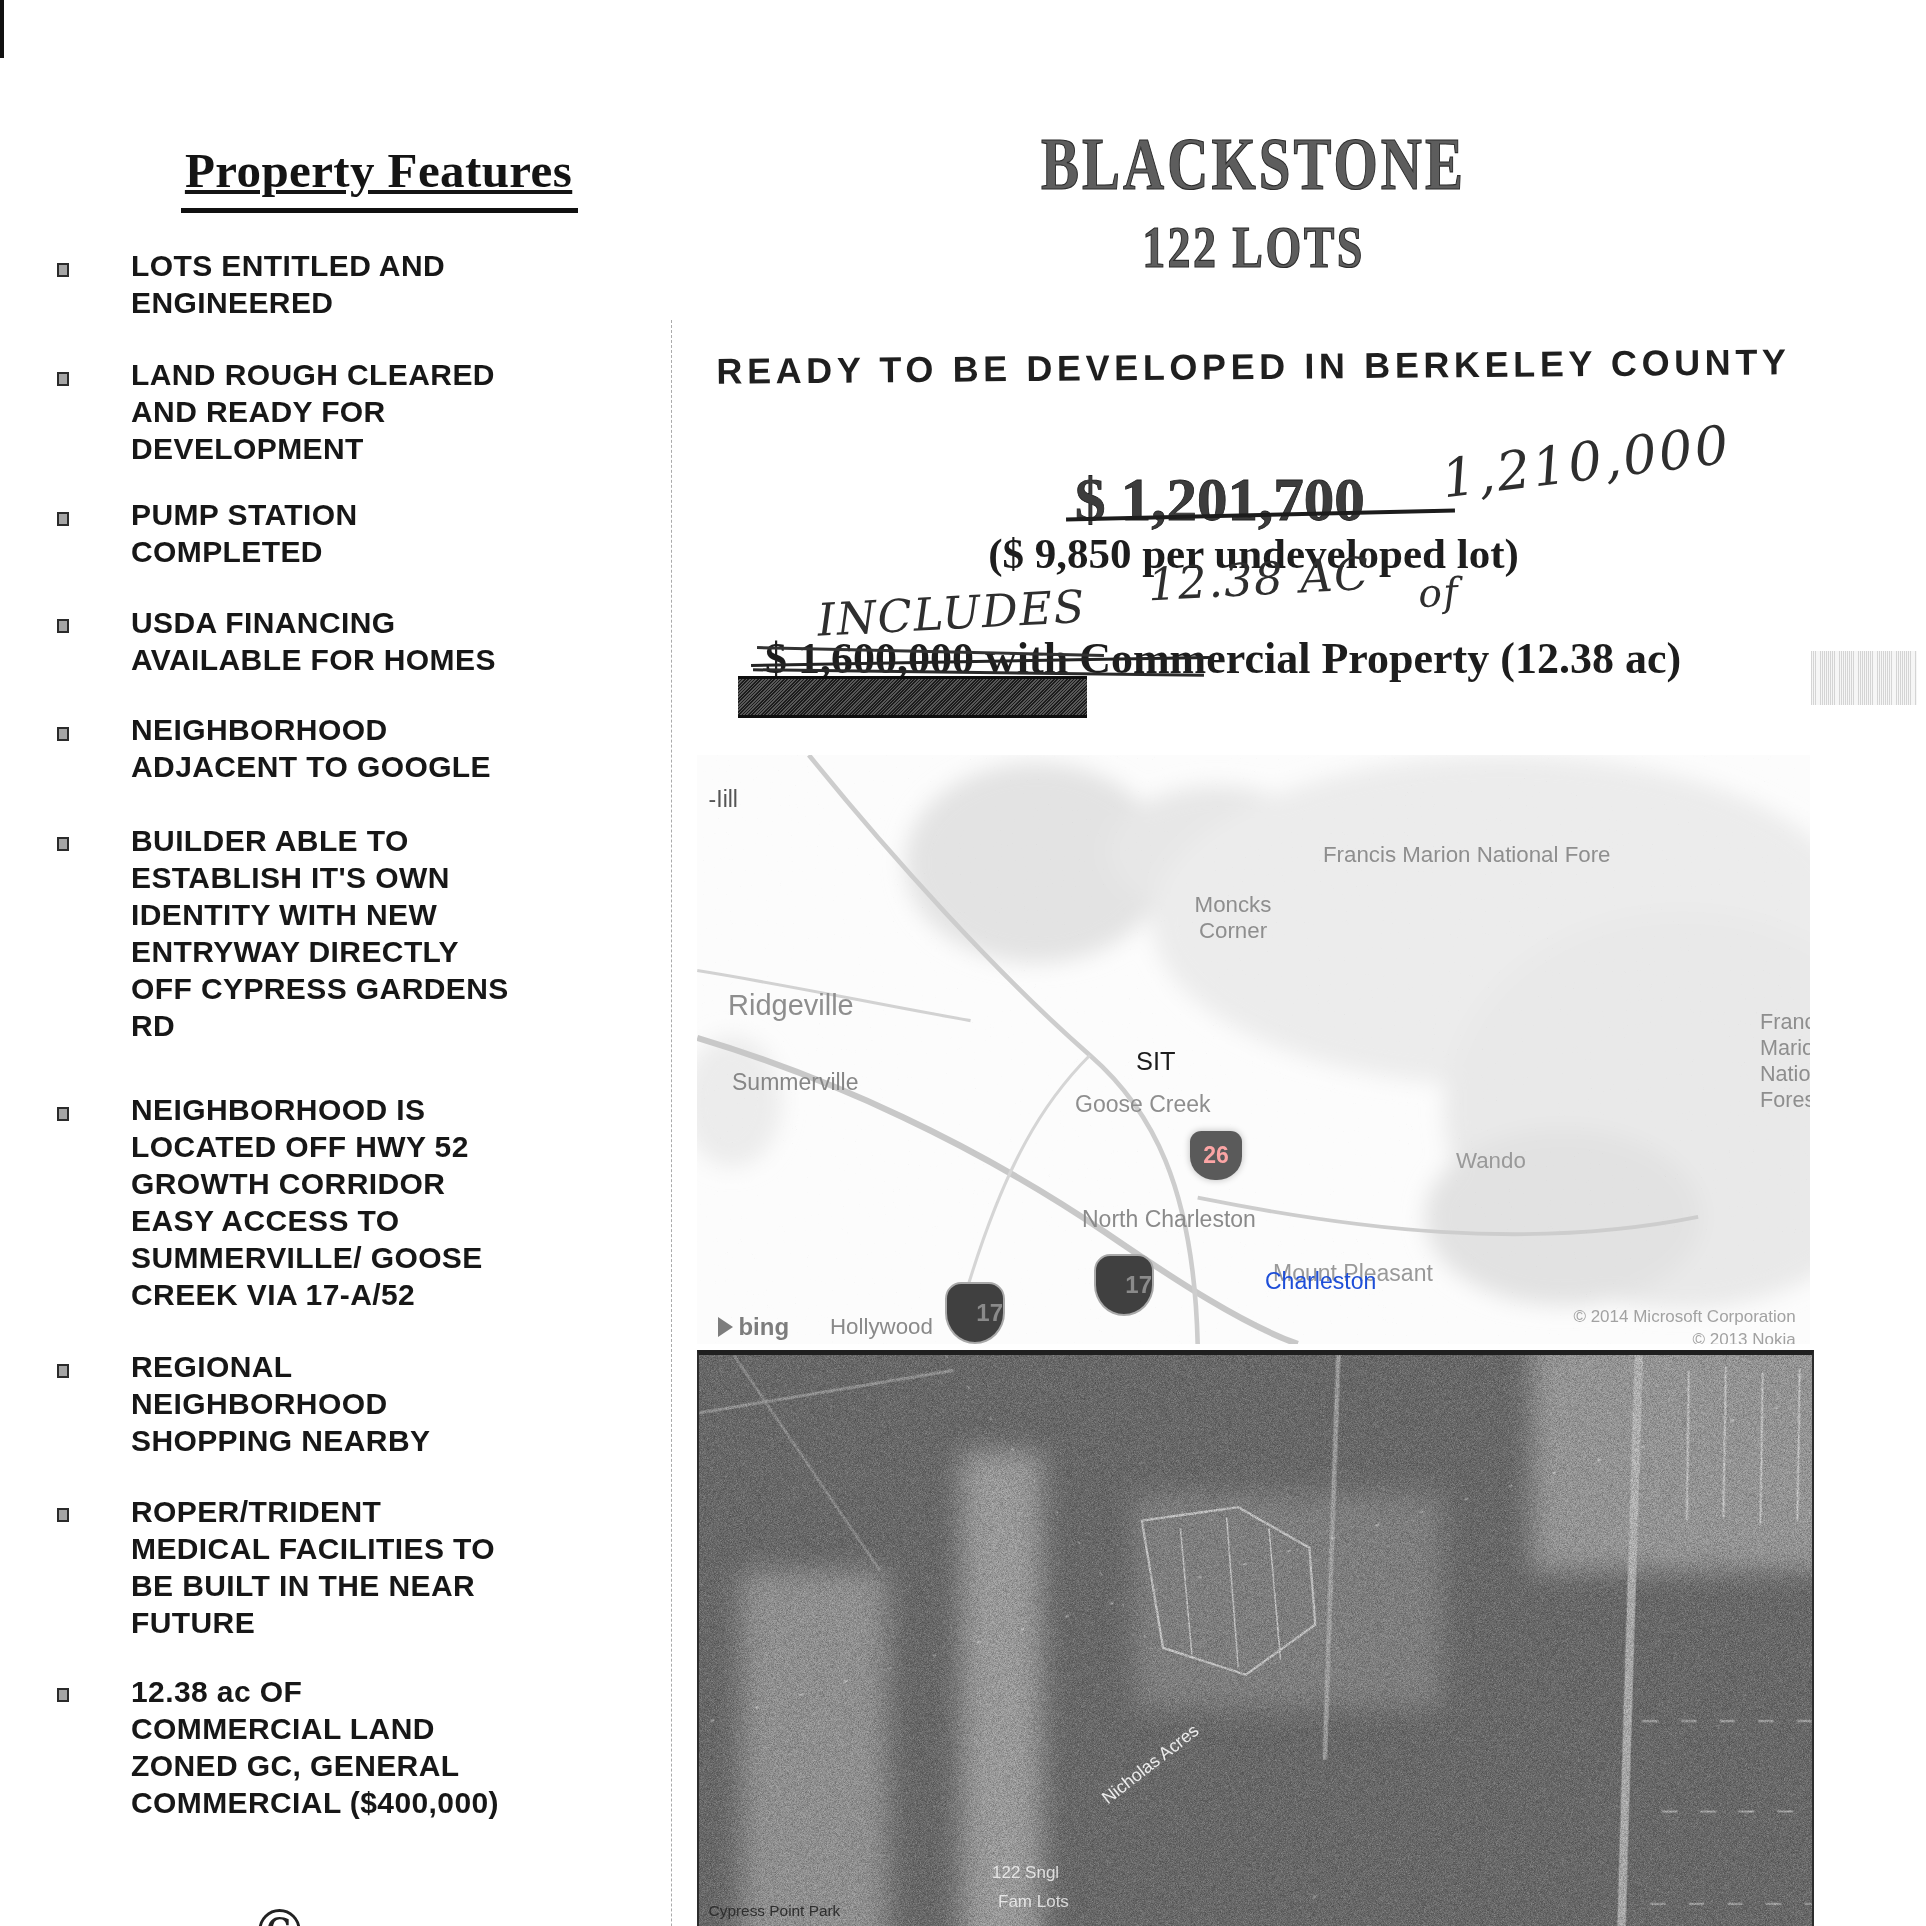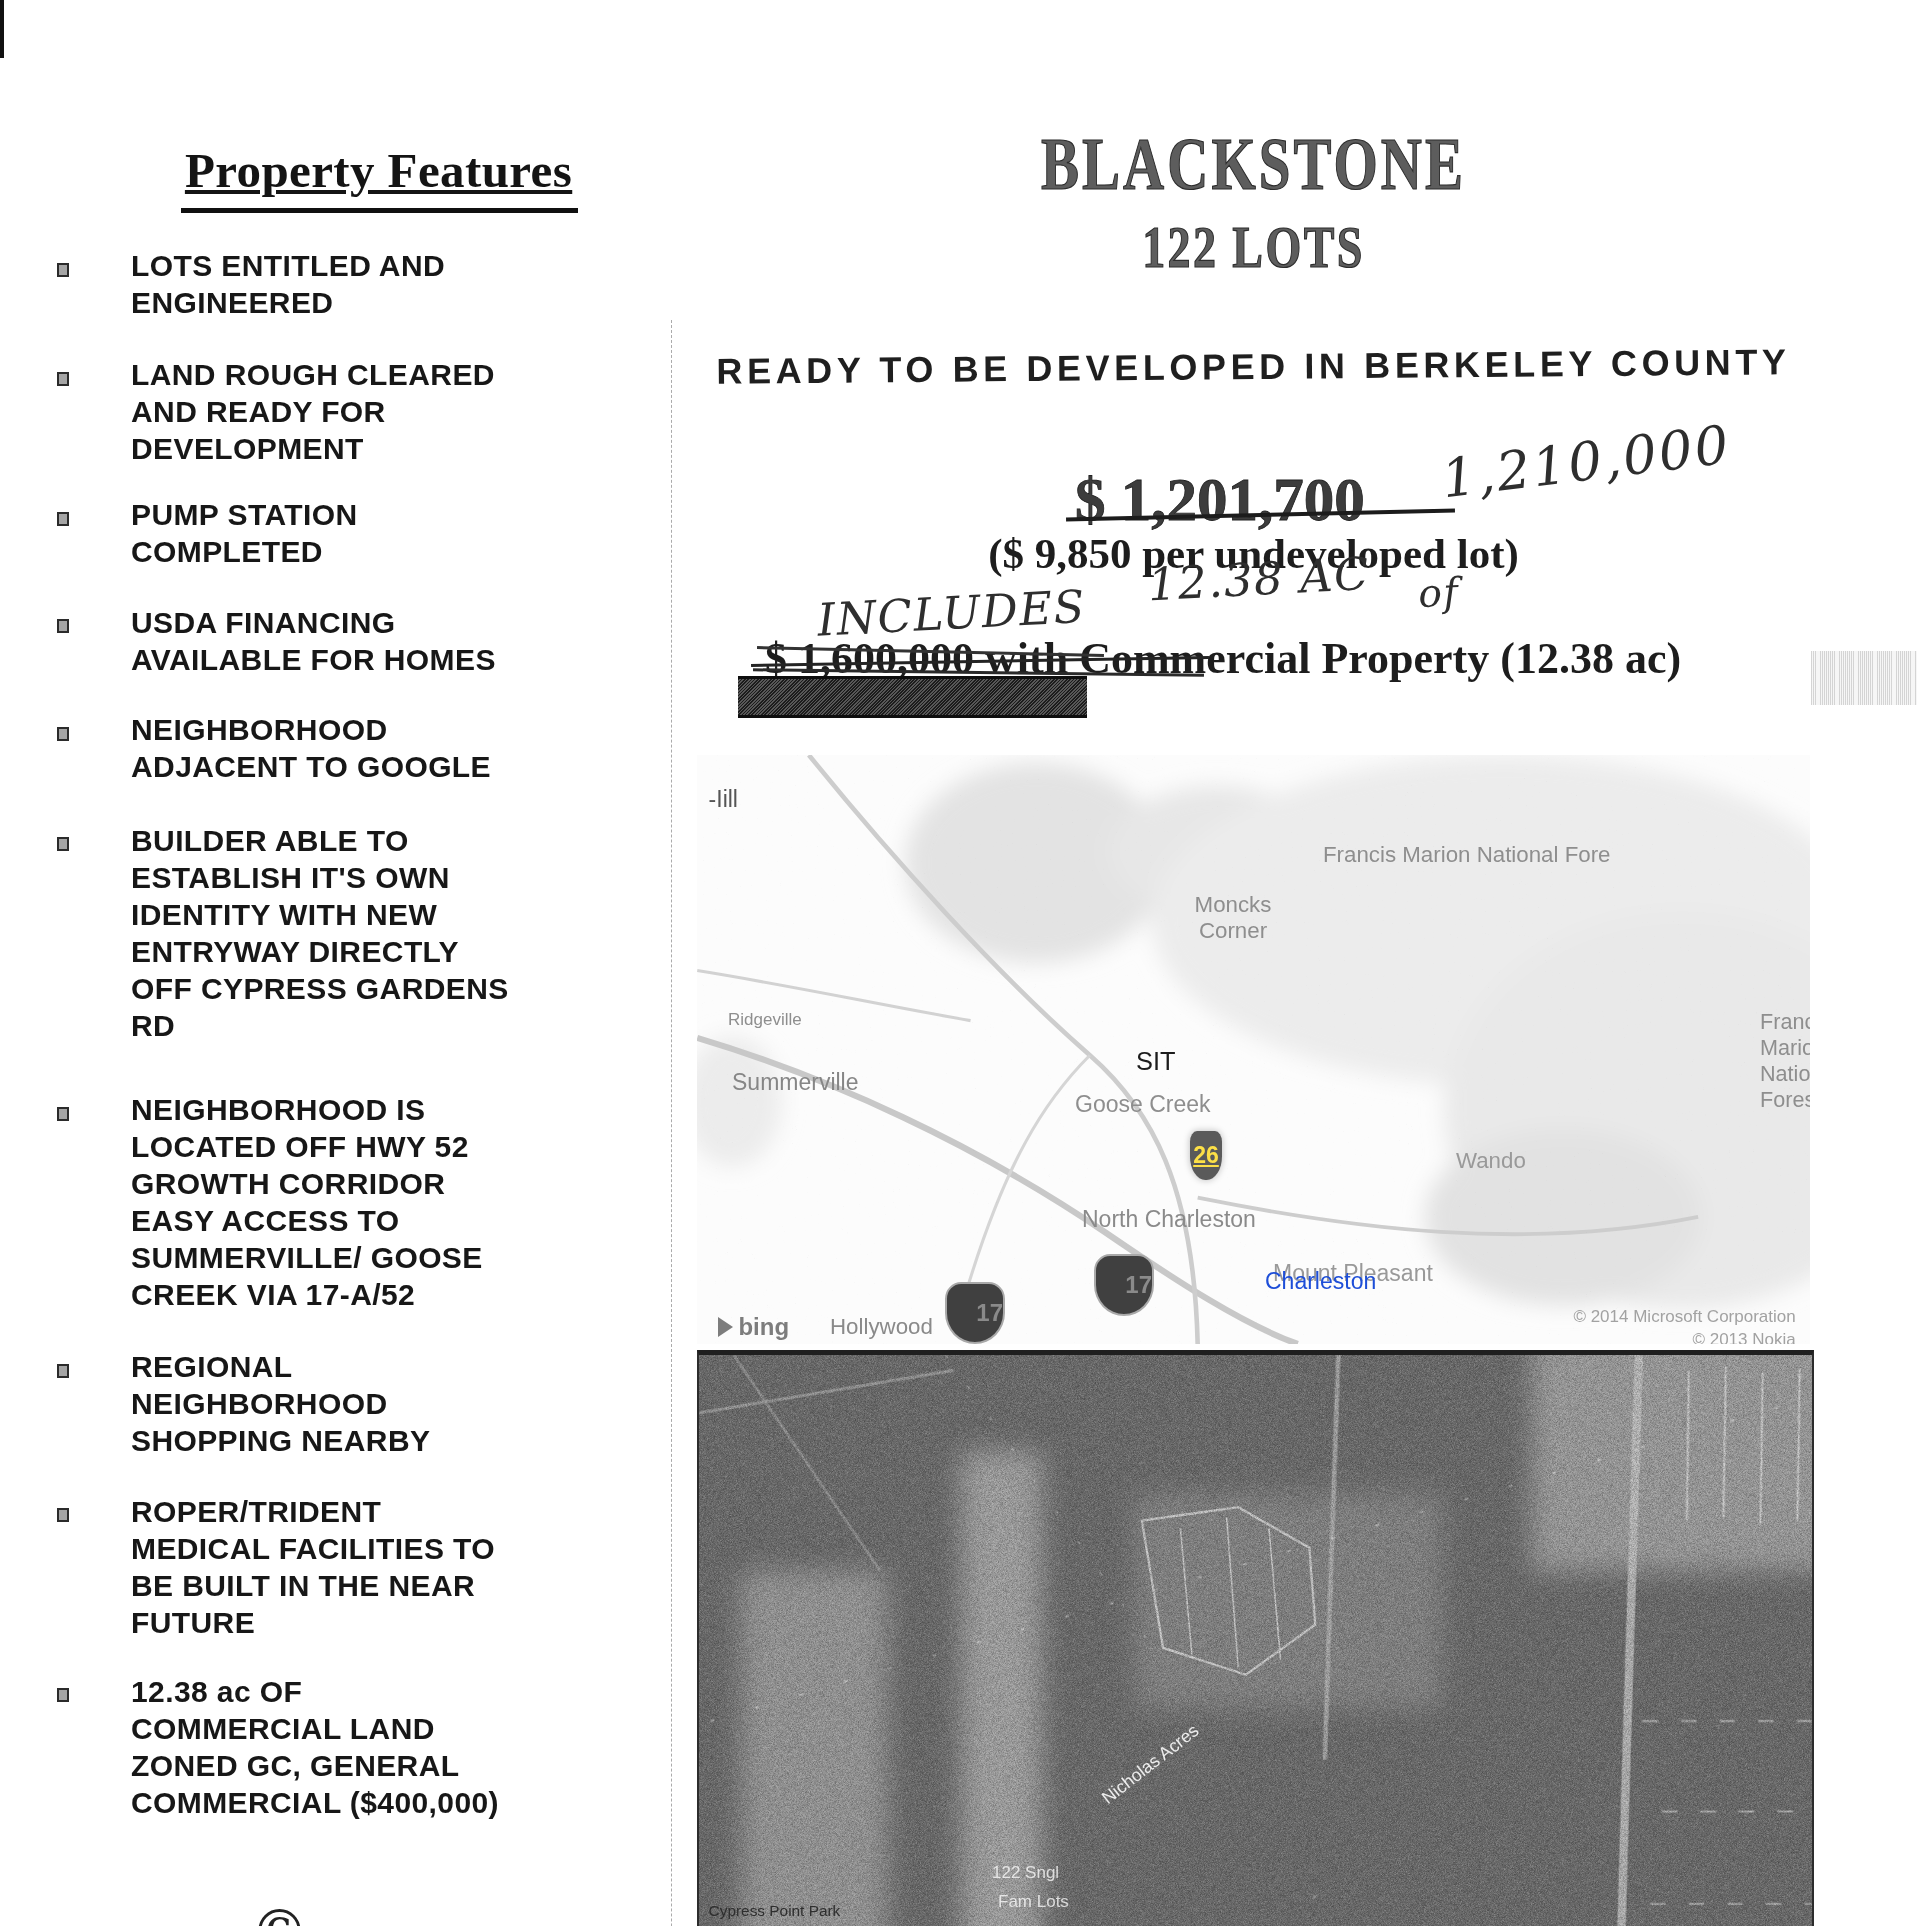--- a/index.html
+++ b/index.html
@@ -35,23 +35,23 @@
   .strike2a{position:absolute;left:751px;top:660px;width:458px;height:3.1px;background:#242424;transform:rotate(-1deg);}
   .strike2b{position:absolute;left:753px;top:671px;width:451px;height:3.1px;background:#2a2a2a;transform:rotate(.7deg);}
   .strike2c{position:absolute;left:757px;top:650px;width:347px;height:2.7px;background:#333;transform:rotate(1.3deg);}
   .redact{position:absolute;left:738px;top:676px;width:349px;height:36px;border-top:3.1px solid #0e0e0e;border-bottom:3.1px solid #0e0e0e;
           background:repeating-linear-gradient(135deg,#1c1c1c 0 1.2px,#585858 1.2px 2.3px);}
   .gray-patch{position:absolute;left:1811px;top:651px;width:106px;height:54px;opacity:.75;
           background:repeating-linear-gradient(90deg,#c6c6c6 0 0.8px,#f3f3f3 0.8px 1.9px);}
   
   .roadmap{position:absolute;left:697px;top:755px;width:1113px;height:589px;background:#fcfcfc;overflow:hidden;}
   .rm-label{position:absolute;font-family:"Liberation Sans",sans-serif;color:#8e8e8e;white-space:pre-line;}
-  .shield26{position:absolute;left:493px;top:376px;width:32px;height:49px;background:#5a5a5a;
+  .shield26{position:absolute;left:493px;top:376px;width:52px;height:49px;background:#5a5a5a;
             border-radius:22% 22% 48% 48%;box-shadow:0 0 7px #bbb;
-            display:flex;align-items:center;justify-content:center;font:bold 23px "Liberation Sans",sans-serif;color:#fde047;text-decoration:underline;}
+            display:flex;align-items:center;justify-content:center;font:bold 23px "Liberation Sans",sans-serif;color:#fca5a5;}
   .shield17{position:absolute;width:56px;height:58px;background:#404040;border:2.7px solid #a9a9a9;
             border-radius:28% 28% 52% 52%;display:flex;align-items:center;justify-content:flex-end;
             font:bold 24px "Liberation Sans",sans-serif;color:#8a8a8a;}
   
   .aerial{position:absolute;left:697px;top:1350px;width:1113px;height:942px;background:#6e6e6e;
           border-top:5.4px solid #1f1f1f;border-bottom:3.9px solid #161616;border-left:2.3px solid #2c2c2c;border-right:2.3px solid #2c2c2c;
           overflow:hidden;}
   .ae-label{position:absolute;color:rgba(255,255,255,.88);font-family:"Liberation Sans",sans-serif;}
   .c-line{position:absolute;left:0;width:559px;text-align:center;}
   .copy-sym{font:400 58px "DejaVu Serif",serif;color:#222;}
@@ -195,21 +195,21 @@
     </svg>
 
     <div class="rm-label" style="left:11.6px;top:31px;font-size:23px;color:#555">-Iill</div>
     <div class="rm-label" style="left:626px;top:87px;font-size:22.3px;white-space:nowrap">Francis Marion National Fore</div>
     <div class="rm-label" style="left:1063px;top:254px;font-size:21.6px;text-align:left">Franc
 Mario
 Natior
 Fores</div>
     <div class="rm-label" style="left:455px;top:137px;width:162px;text-align:center;font-size:22.3px">Moncks
 Corner</div>
-    <div class="rm-label" style="left:31px;top:255px;font-size:17px">Ridgeville</div>
+    <div class="rm-label" style="left:31px;top:234px;font-size:29px">Ridgeville</div>
     <div class="rm-label" style="left:35px;top:314px;font-size:23px;color:#868686">Summerville</div>
     <div class="rm-label" style="left:439px;top:292px;font-size:25.4px;color:#1c1c1c;font-weight:normal">SIT</div>
     <div class="rm-label" style="left:378px;top:336px;font-size:23px">Goose Creek</div>
     <div class="rm-label" style="left:759px;top:393px;font-size:22.3px;color:#999">Wando</div>
     <div class="rm-label" style="left:385px;top:451px;font-size:23px;color:#8a8a8a">North Charleston</div>
     <div class="rm-label" style="left:576px;top:505px;font-size:23px;color:#999">Mount Pleasant</div>
     <div class="rm-label" style="left:568px;top:513px;font-size:23px;color:#1d4ed8">Charleston</div>
 
     <div class="shield26">
         <span>26</span>

